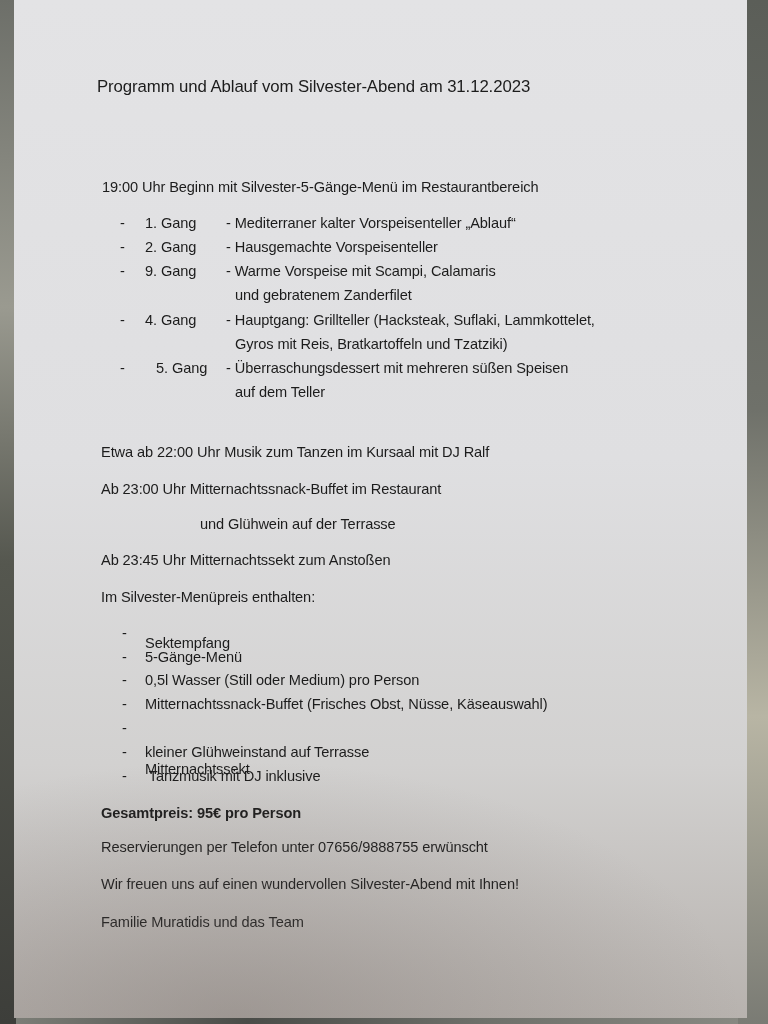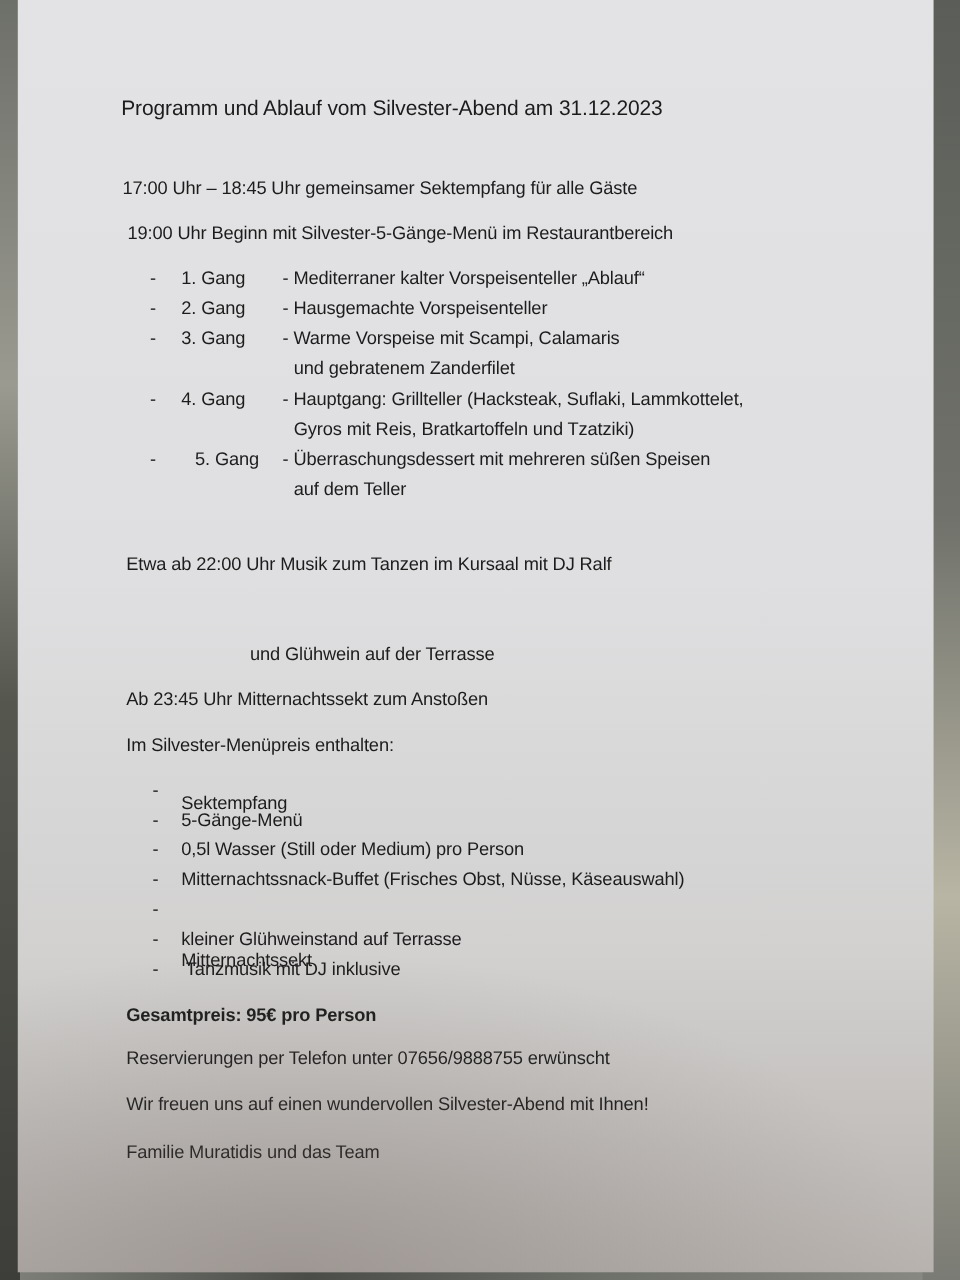--- a/index.html
+++ b/index.html
@@ -38,55 +38,55 @@
 </head>
 <body>
 
 <div class="surface-left"></div>
 <div class="surface-right"></div>
 
 <div class="paper">
 
   <div class="txt title" style="left:83px; top:77px;">Programm und Ablauf vom Silvester-Abend am 31.12.2023</div>
 
-  <div class="txt" style="left:84px; top:143px;">17:00 Uhr – 18:45 Uhr gemeinsamer Sektempfang für alle Gäste</div>
   <div class="txt" style="left:88px; top:179px;">19:00 Uhr Beginn mit Silvester-5-Gänge-Menü im Restaurantbereich</div>
 
   <div>
     <div>
       <span class="dash" style="left:106px; top:215px;">-</span>
       <span class="txt" style="left:131px; top:215px;">1. Gang</span>
       <span class="txt" style="left:212px; top:215px;">- Mediterraner kalter Vorspeisenteller „Ablauf“</span>
     </div>
     <div>
       <span class="dash" style="left:106px; top:239px;">-</span>
       <span class="txt" style="left:131px; top:239px;">2. Gang</span>
       <span class="txt" style="left:212px; top:239px;">- Hausgemachte Vorspeisenteller</span>
     </div>
     <div>
       <span class="dash" style="left:106px; top:263px;">-</span>
-      <span class="txt" style="left:131px; top:263px;">3. Gang</span>
+      <span class="txt" style="left:131px; top:263px;">9. Gang</span>
       <span class="txt" style="left:212px; top:263px;">- Warme Vorspeise mit Scampi, Calamaris</span>
       <span class="txt" style="left:221px; top:287px;">und gebratenem Zanderfilet</span>
     </div>
     <div>
       <span class="dash" style="left:106px; top:312px;">-</span>
       <span class="txt" style="left:131px; top:312px;">4. Gang</span>
       <span class="txt" style="left:212px; top:312px;">- Hauptgang: Grillteller (Hacksteak, Suflaki, Lammkottelet,</span>
       <span class="txt" style="left:221px; top:336px;">Gyros mit Reis, Bratkartoffeln und Tzatziki)</span>
     </div>
     <div>
       <span class="dash" style="left:106px; top:360px;">-</span>
       <span class="txt" style="left:114px; top:360px;margin-left:28px;">5. Gang</span>
       <span class="txt" style="left:212px; top:360px;">- Überraschungsdessert mit mehreren süßen Speisen</span>
       <span class="txt" style="left:221px; top:384px;">auf dem Teller</span>
     </div>
   </div>
 
   <div class="txt" style="left:87px; top:444px;">Etwa ab 22:00 Uhr Musik zum Tanzen im Kursaal mit DJ Ralf</div>
+  <div class="txt" style="left:87px; top:481px;">Ab 23:00 Uhr Mitternachtssnack-Buffet im Restaurant</div>
   <div class="txt" style="left:186px; top:516px;">und Glühwein auf der Terrasse</div>
   <div class="txt" style="left:87px; top:552px;">Ab 23:45 Uhr Mitternachtssekt zum Anstoßen</div>
 
   <div class="txt" style="left:87px; top:589px;">Im Silvester-Menüpreis enthalten:</div>
 
   <div>
     <div>
       <span class="dash" style="left:108px; top:625px;">-</span>
       <span class="txt" style="left:131px; top:635px;">Sektempfang</span>
     </div>

